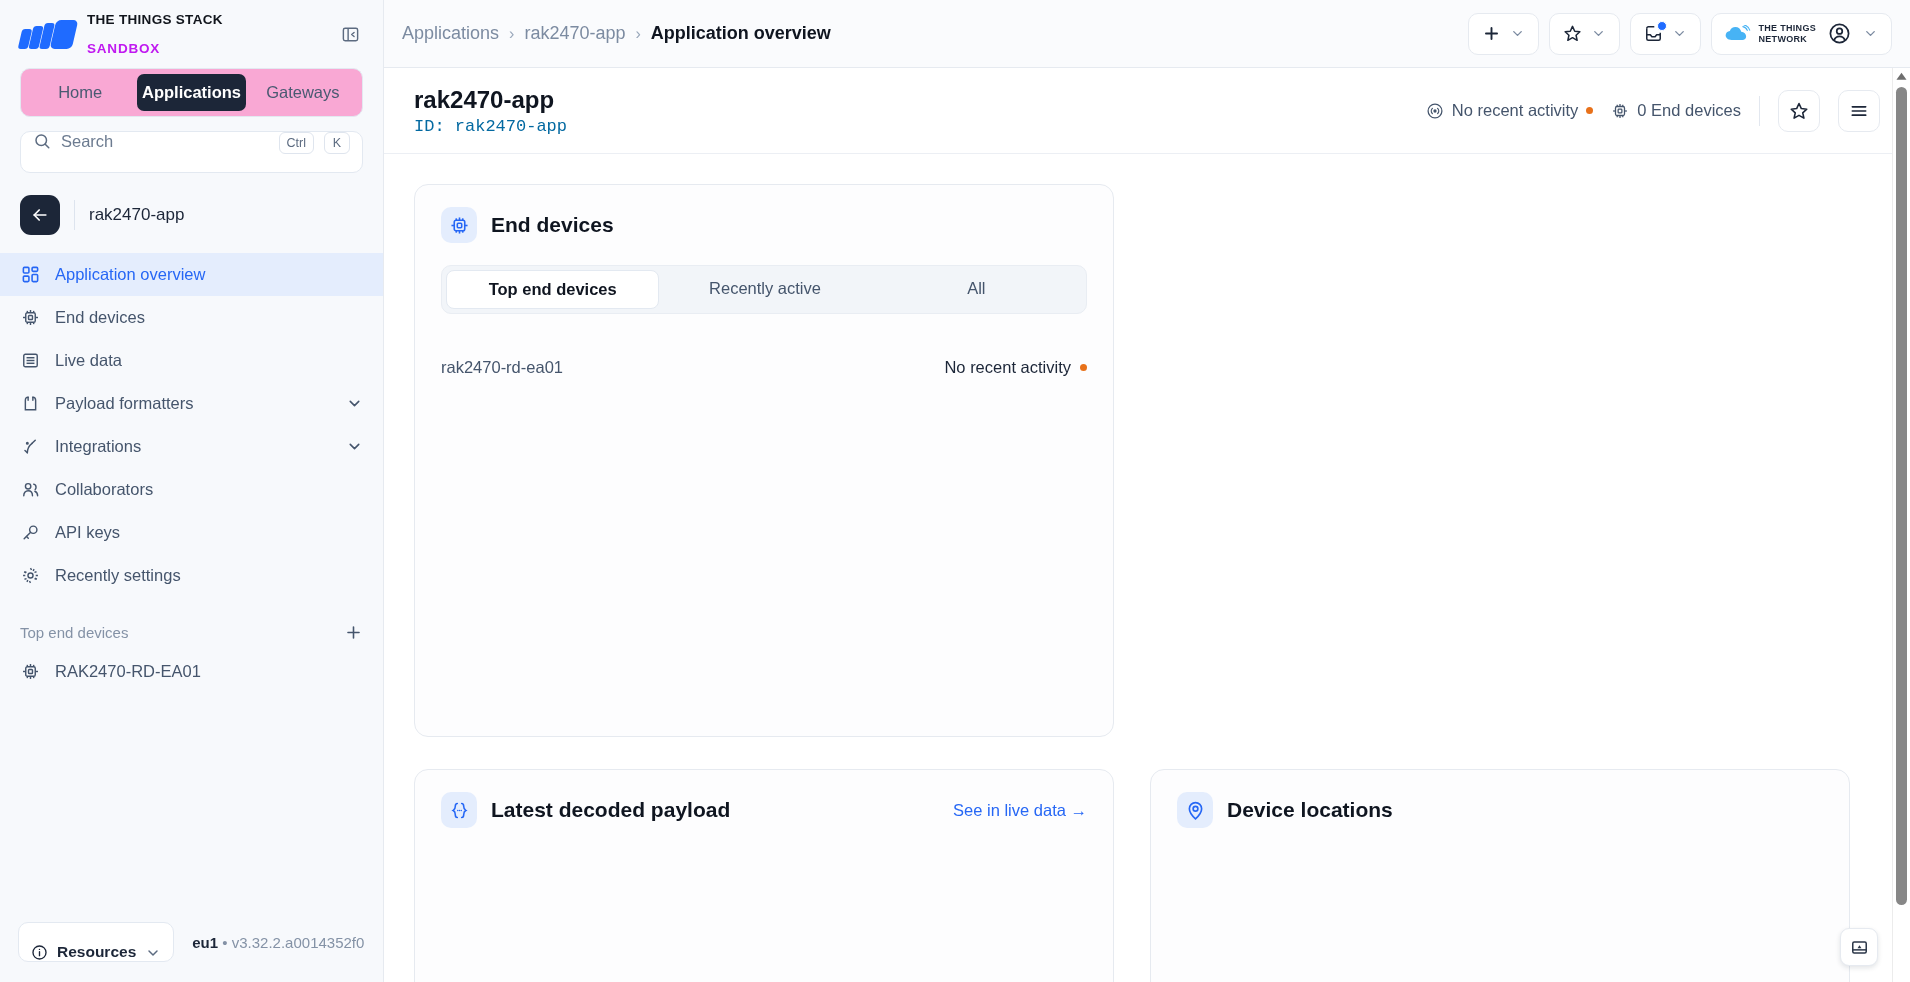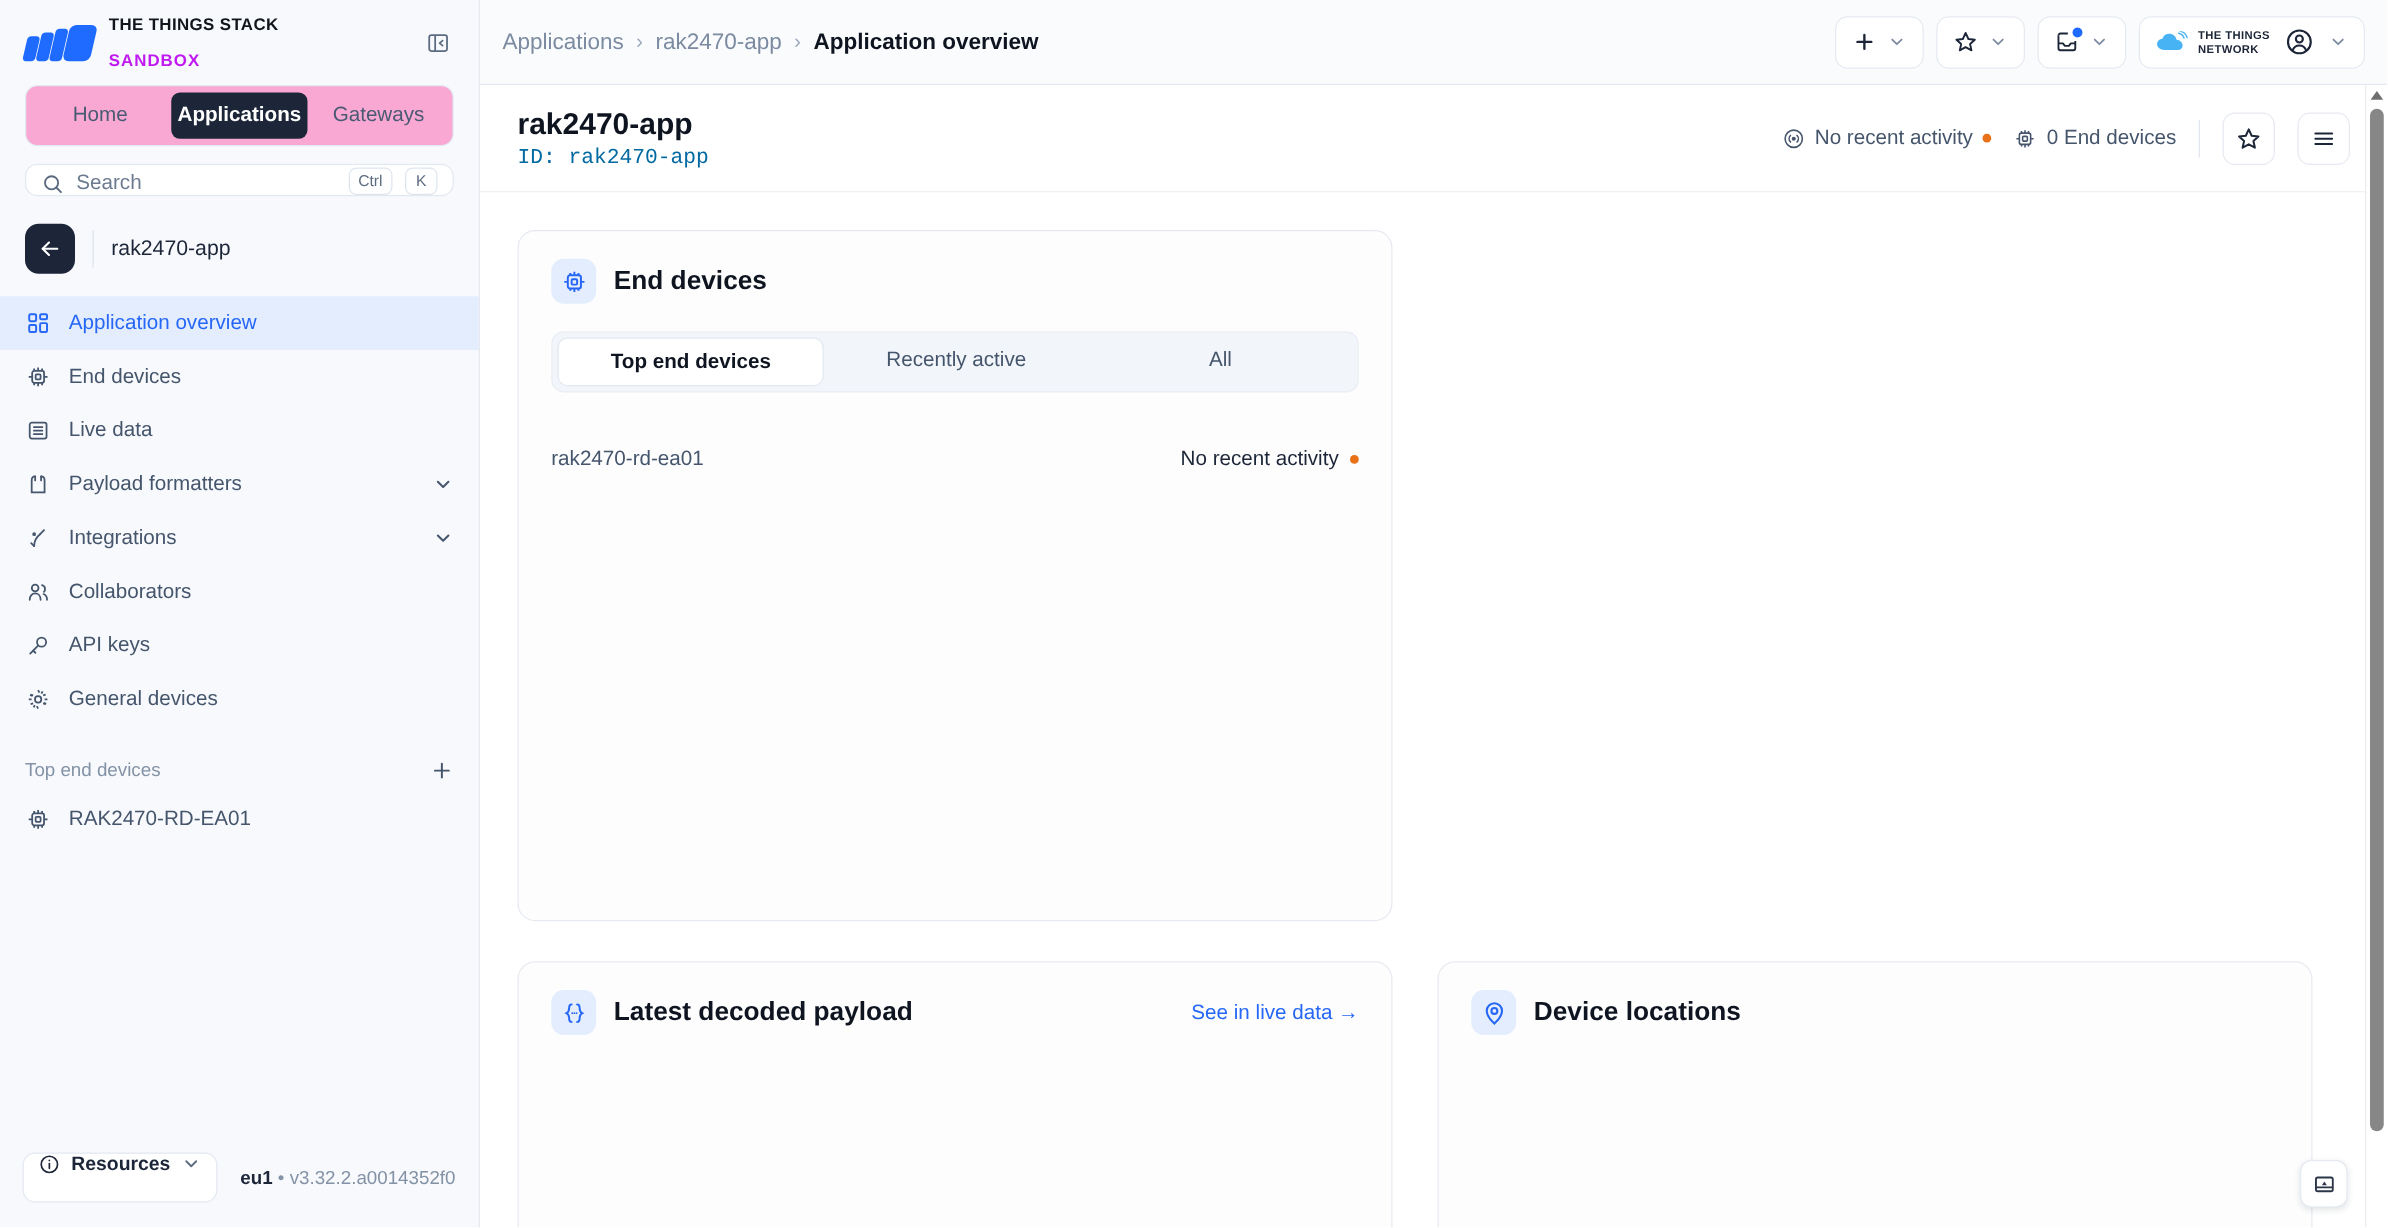--- a/index.html
+++ b/index.html
@@ -51,23 +51,23 @@
   }
   .tab {
     flex: 1; text-align: center; padding: 9px 4px;
     font-size: 16.5px; color: #4a5a72; border-radius: 7px;
     cursor: pointer; white-space: nowrap;
   }
   .tab.active { background: #1c2638; color: #ffffff; font-weight: bold; }
 
   .search-wrap { padding: 14px 20px 0 20px; }
   .search {
-    display: flex; align-items: flex-end; gap: 10px;
+    display: flex; align-items: flex-start; gap: 10px;
     background: #ffffff; border: 1px solid #e3e9f1;
-    border-radius: 10px; height: 26px; padding: 0 12px;
+    border-radius: 10px; height: 42px; padding: 0 12px;
   }
   .search-ph { font-size: 16.5px; color: #6c7b90; flex: 1; }
   .kbd {
     border: 1px solid #dfe5ee; border-radius: 6px;
     font-size: 12.5px; color: #5c6b80; padding: 3px 7px;
     min-width: 26px; text-align: center; background:#fff;
   }
 
   .entity-row {
     display: flex; align-items: center; gap: 0;
@@ -97,21 +97,21 @@
     display:flex; align-items:center;
     padding: 26px 20px 8px 20px; font-size: 15px; color: #8492a6;
   }
   .nav-section .plus { margin-left: auto; color:#45556c; cursor:pointer; display:flex; }
 
   .sidebar-footer {
     margin-top: auto; display: flex; align-items: center;
     padding: 0 18px 20px 18px; gap: 18px;
   }
   .resources-btn {
-    display:flex; align-items:flex-start; gap: 9px;
+    display:flex; align-items:flex-end; gap: 9px;
     background:#fff; border:1px solid #e3e9f1; border-radius:10px;
     height: 40px; padding: 0 12px; cursor:pointer;
   }
   .resources-btn .lbl { font-size:15.5px; font-weight:bold; color:#1c2638; }
   .version { font-size: 15px; color: #8492a6; }
   .version b { color:#1c2638; }
 
   
   .main { flex: 1; height: 982px; display:flex; flex-direction:column; background:#ffffff; position:relative; }
 
@@ -371,21 +371,21 @@
         <span>API keys</span>
       </div>
 
       <div class="nav-item">
         <span class="ico">
           <svg width="19" height="19" viewBox="0 0 24 24" fill="none" stroke="currentColor" stroke-width="1.8">
             <circle cx="12" cy="12" r="3.2"></circle>
             <path d="M12 2.6 L13.3 5.1 M12 21.4 L10.7 18.9 M19.6 7.3 L17 8 M4.4 16.7 L7 16 M19.6 16.7 L17 16 M4.4 7.3 L7 8 M21.4 12 L18.6 12 M2.6 12 L5.4 12 M16.5 3.9 L15.4 6.3 M7.5 20.1 L8.6 17.7 M20.1 16.5 L17.7 15.4 M3.9 7.5 L6.3 8.6"></path>
           </svg>
         </span>
-        <span>General devices</span>
+        <span>Recently settings</span>
       </div>
     </nav>
 
     <div class="nav-section">
       <span>Top end devices</span>
       <span class="plus">
         <svg width="19" height="19" viewBox="0 0 24 24" fill="none" stroke="currentColor" stroke-width="2" stroke-linecap="round">
             <line x1="12" y1="5" x2="12" y2="19"></line>
             <line x1="5" y1="12" x2="19" y2="12"></line>
           </svg>

